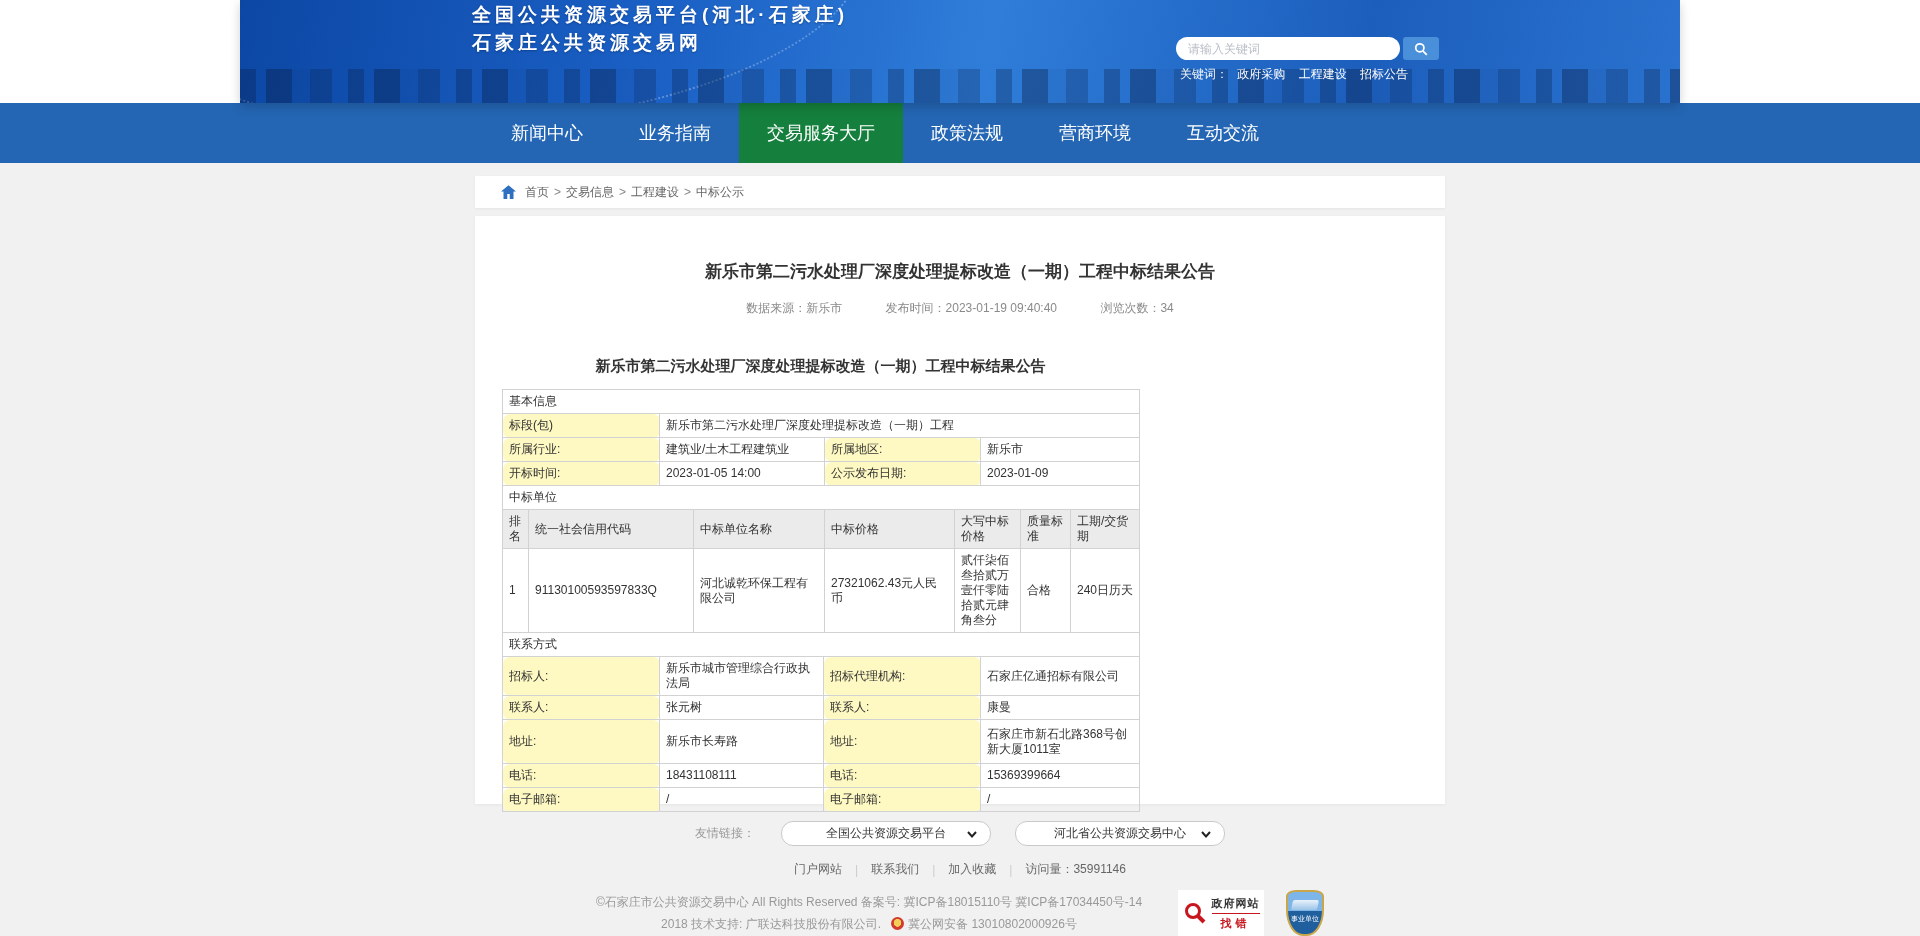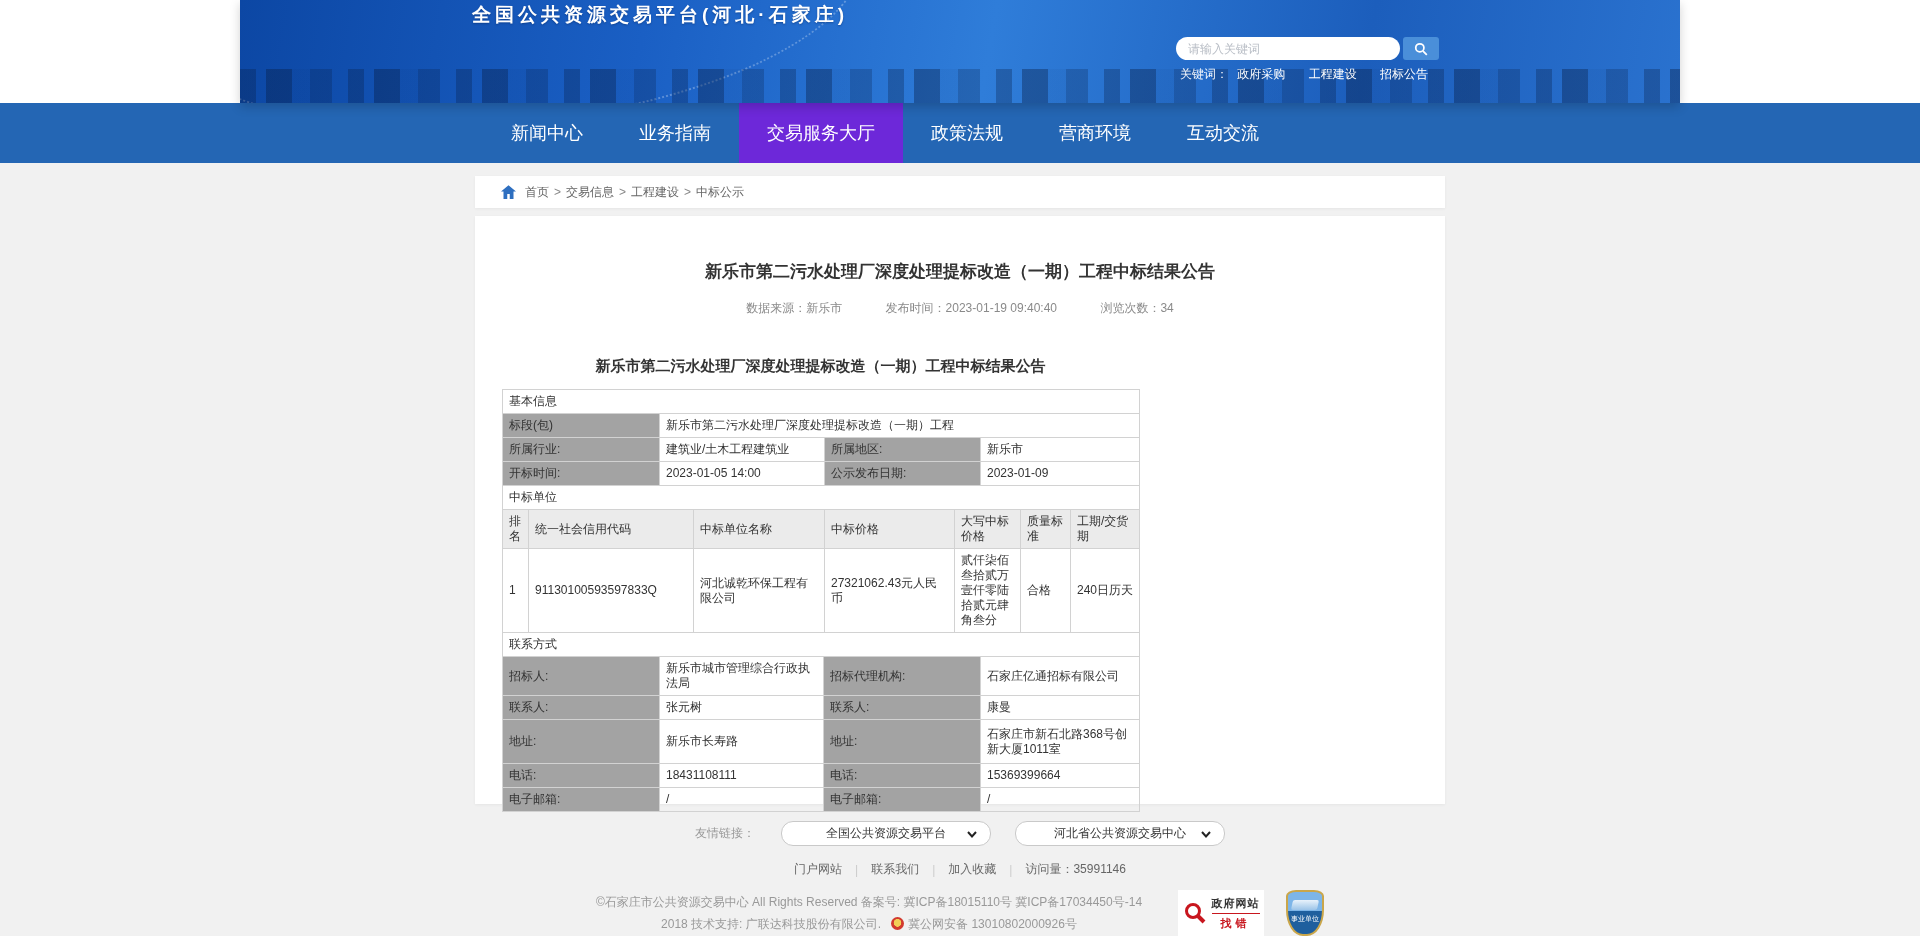--- a/index.html
+++ b/index.html
@@ -18,48 +18,48 @@
             rgba(7,28,66,.38) 26px 52px, rgba(7,28,66,.05) 52px 70px, rgba(7,28,66,.25) 70px 92px, rgba(7,28,66,0) 92px 108px); }
   .site-title { position:absolute; left:232px; top:1px; z-index:2; color:#fff; font-weight:bold;
             font-size:19px; line-height:28px; letter-spacing:4px; text-shadow:0 1px 2px rgba(0,30,80,.4); }
   .search-wrap { position:absolute; left:936px; top:37px; z-index:2; display:flex; align-items:flex-end; }
   .search-input { width:224px; height:23px; border:none; border-radius:12px; padding:0 12px;
             font-size:12px; color:#333; outline:none; background:#fff; }
   .search-input::placeholder { color:#b9bec6; }
   .search-btn { width:36px; height:23px; margin-left:3px; border:none; border-radius:3px;
             background:#4a8fd9; display:flex; align-items:center; justify-content:center; cursor:pointer; }
   .keywords { position:absolute; left:940px; top:66px; z-index:2; font-size:12px; color:#fff; }
-  .keywords a { color:#fff; text-decoration:none; margin-right:20px; cursor:pointer; }
+  .keywords a { color:#fff; text-decoration:none; margin-right:10px; cursor:pointer; }
   .kw-label { margin-right:6px; opacity:.95;text-align:center; }
 
   
   .nav { height:60px; background:#2466b4; display:flex; justify-content:center; padding-right:150px; }
   .nav-item { display:flex; align-items:center; padding:0 28px; color:#fff; font-size:18px; cursor:pointer; }
-  .nav-item.active { background:#6d28d9; }
+  .nav-item.active { background:#15803d; }
 
   
   .breadcrumb-bar { width:970px; margin:13px auto 0; height:32px; background:#fff; display:flex;
             align-items:center; padding-left:26px; font-size:12px; color:#666;
             box-shadow:0 1px 3px rgba(0,0,0,.05); }
   .breadcrumb-bar .home-ic { margin-right:9px; display:flex; }
   .crumb { cursor:pointer; }
   .crumb-sep { margin:0 5px; color:#888; }
 
   
   .card { width:970px; margin:8px auto 0; background:#fff; height:588px; padding-top:44px;
             box-shadow:0 1px 3px rgba(0,0,0,.05); }
   .page-title { text-align:center; font-size:17px; font-weight:bold; color:#333; }
   .meta { margin-top:17px; text-align:center; font-size:12px; color:#8a8a8a; }
   .meta span.group { margin:0 20px; }
   .table-zone { margin:40px 0 0 27px; width:637px; }
   .inner-title { text-align:center; font-size:15px; font-weight:bold; color:#333; margin-bottom:13px; }
   table { border-collapse:collapse; table-layout:fixed; width:637px; font-size:12px; color:#333; }
   table + table { margin-top:-1px; }
   td { border:1px solid #d2d2d2; padding:4px 6px; line-height:15px; word-break:break-all; text-align:left; vertical-align:middle; }
-  td.lbl { background:#a3a3a3; }
+  td.lbl { background:#fef9c3;border-radius:7px; }
   td.sec { background:#fff; }
   tr.hdr td { background:#ebebeb; }
   td.h22 { height:22px; }
   tr.addr td { height:44px; }
 
   
   .links-bar { margin-top:17px; display:flex; justify-content:center; align-items:center; font-size:12px; color:#999; }
   .links-bar .lbl-links { margin-right:26px; }
   .dropdown { width:210px; height:25px; background:#fff; border:1px solid #c9c9c9; border-radius:12px;
             display:flex; align-items:center; justify-content:center; position:relative; font-size:12px;
@@ -88,20 +88,21 @@
   .badge-shield .mount { position:absolute; left:4px; top:8px; width:26px; height:10px;
             background:linear-gradient(180deg,#e8f2fb,#9cc4e8); border-radius:2px; transform:skewX(-12deg); }
 </style>
 </head>
 <body>
 
 <div class="top-strip">
   <div class="banner">
     <div class="site-title">
       <div>全国公共资源交易平台(河北·石家庄)</div>
+      <div>石家庄公共资源交易网</div>
     </div>
     <div class="search-wrap">
       <input class="search-input" placeholder="请输入关键词" style="">
       <button class="search-btn">
         <span style="display:flex;">
           <svg width="14" height="14" viewBox="0 0 24 24" fill="none" stroke="#ffffff" stroke-width="3">
             <circle cx="10" cy="10" r="7"></circle>
               <line x1="15.5" y1="15.5" x2="22" y2="22"></line>
           </svg>
         </span>

